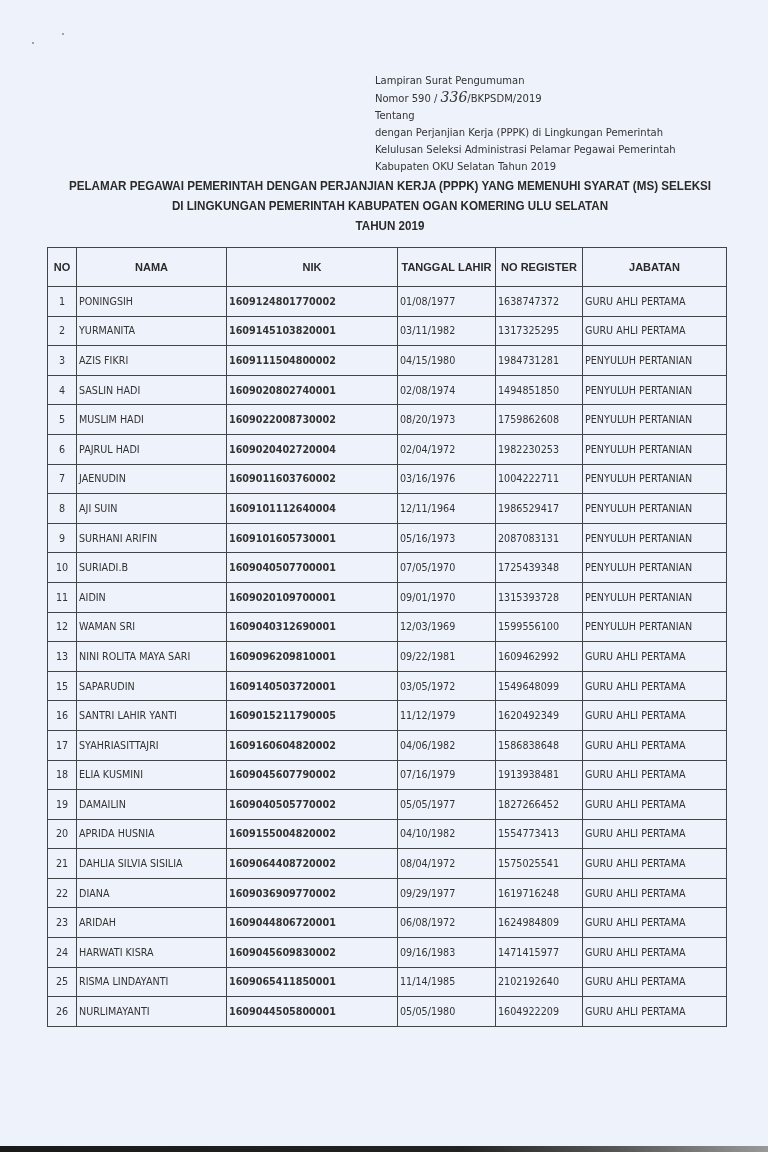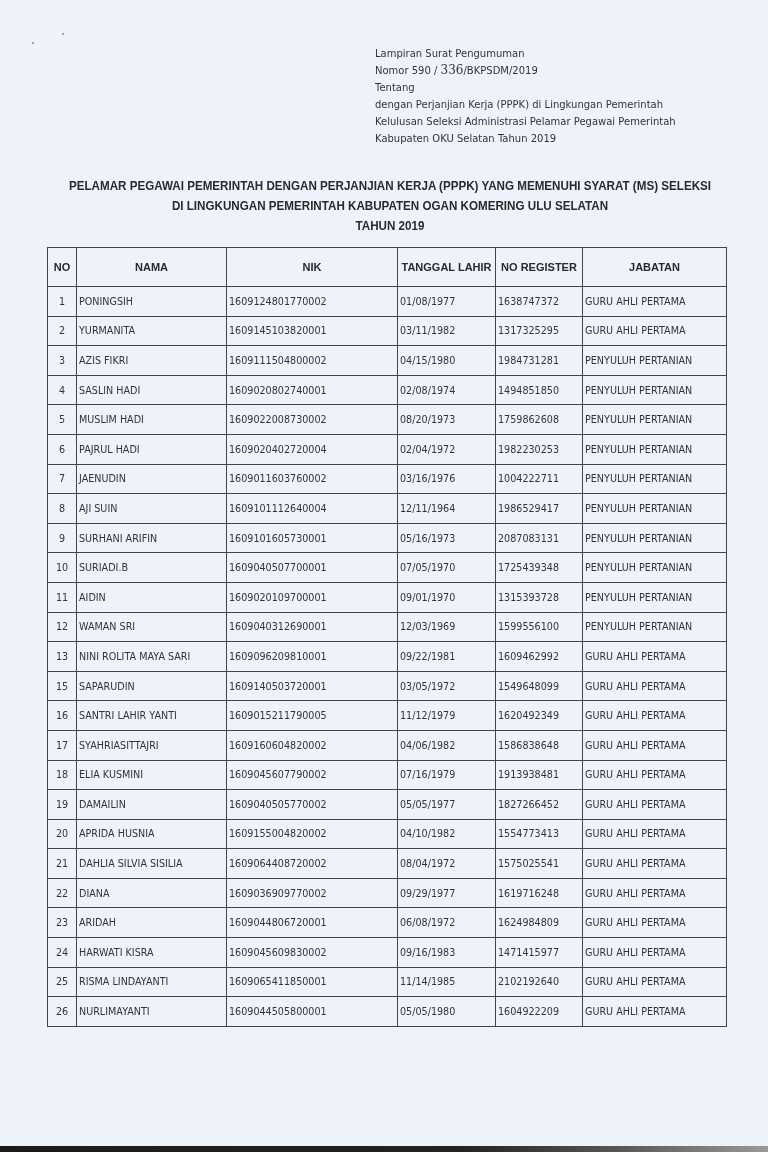--- a/index.html
+++ b/index.html
@@ -9,47 +9,47 @@
     position: relative;
     font-family: "Liberation Sans", sans-serif;
     color: #222;
   }
   .scan-strip {
     position: absolute; left: 0; right: 0; bottom: 0; height: 6px;
     background: linear-gradient(90deg, #1a1a1a 0%, #222 60%, #555 80%, #999 100%);
   }
   .speck { position: absolute; width: 2px; height: 2px; background: #888; border-radius: 1px; }
   .attachment {
-    position: absolute; left: 375px; top: 45px;
+    position: absolute; left: 375px; top: 72px;
     font-family: "DejaVu Sans", sans-serif;
     font-size: 10px; line-height: 17px; color: #333;
   }
   .attachment .line { white-space: nowrap; }
-  .handwritten { font-family: "DejaVu Serif", serif; font-size: 12px; }
+  .handwritten { font-family: "DejaVu Serif", serif; font-style: italic; font-size: 14px; }
   .title {
     position: absolute; left: 40px; width: 700px; top: 176px;
     text-align: center; font-weight: bold; font-size: 12.5px; line-height: 20px;
     color: #2a2a2a; transform: scaleX(0.93); transform-origin: center top;
   }
   table.list {
     position: absolute; left: 47px; top: 247px;
     border-collapse: collapse;
     font-family: "DejaVu Sans", sans-serif;
     font-size: 9.6px; color: #333; border-radius: 22px;
   }
   table.list th, table.list td {
     border: 1.3px solid #444; height: 28.6px; padding: 0 0 0 2px; white-space: nowrap;
   }
   table.list th {
     height: 38px; font-family: "Liberation Sans", sans-serif; font-weight: bold;
     font-size: 11px; text-align: center; padding: 0; color: #2a2a2a;
   }
   .c-no { width: 28px; text-align: center; padding: 0 !important; }
   .c-name { width: 147px; margin-left: 40px; }
-  .c-nik { width: 168px; }
+  .c-nik { width: 168px; font-weight: bold; }
   .c-dob { width: 95px; }
   .c-reg { width: 84px; }
   .c-job { width: 141px; }
 </style>
 </head>
 <body>
 
 <span class="speck" style="left:62px;top:33px"></span>
 <span class="speck" style="left:32px;top:42px"></span>
 

